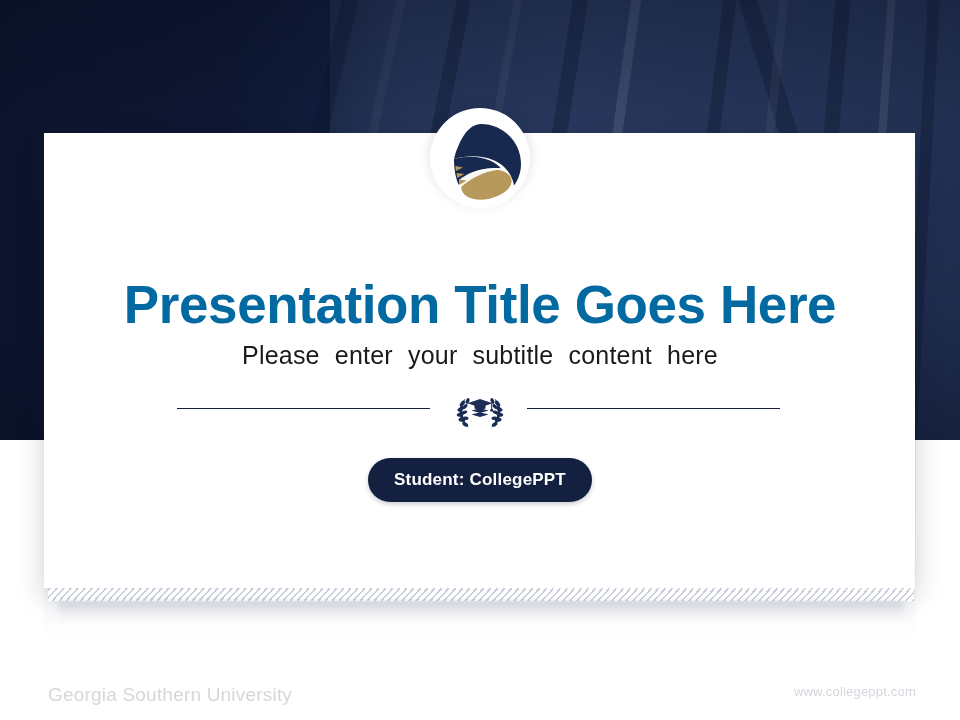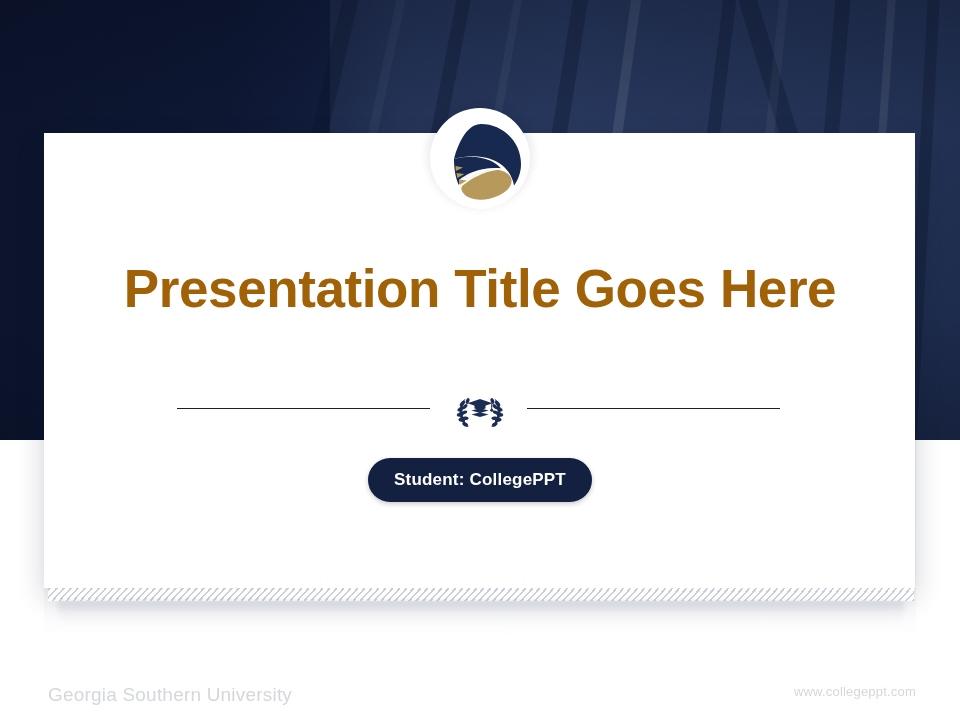--- a/index.html
+++ b/index.html
@@ -125,29 +125,29 @@
     position: absolute;
     left: 58px; top: 601px;
     width: 846px; height: 22px;
     background: linear-gradient(180deg, rgba(190,196,206,0.55) 0%, rgba(220,224,231,0.18) 60%, rgba(255,255,255,0) 100%);
     filter: blur(2px);
   }
 
   
   #title {
     position: absolute;
-    left: 0; top: 260px;
+    left: 0; top: 276px;
     width: 960px;
     text-align: center;
     font-family: "Liberation Sans Narrow", "Liberation Sans", sans-serif;
     font-weight: bold;
     font-size: 53px;
     line-height: 58px;
     letter-spacing: -0.4px;
-    color: #a16207;
+    color: #0369a1;
     white-space: nowrap;
   }
   #subtitle {
     position: absolute;
     left: 0; top: 340px;
     width: 960px;
     text-align: center;
     font-family: "Liberation Sans", sans-serif;
     font-weight: normal;
     font-size: 25px;
@@ -287,20 +287,21 @@
         <path d="M24.0 61.5 l7.6 1.0 -6.6 4.2 Z"></path>
         <path d="M27.5 67.5 l7.2 0.9 -6.0 4.2 Z"></path>
       </g>
 
       <path d="M55 44.5 c3 0.8 5.4 2.2 7 3.9 c-2.6 -0.9 -5.3 -1.4 -7.8 -1.5 Z" fill="#17294f"></path>
     </svg>
   </div>
 
   <div id="title">Presentation Title Goes Here</div>
 
+  <div id="subtitle">Please enter your subtitle content here</div>
 
   <div id="rule-left"></div>
   <div id="rule-right"></div>
 
   <div id="crest">
     <svg width="56" height="40" viewBox="0 0 56 40" aria-hidden="true">
       <g fill="#1b2d55">
 
         <path d="M13.5 8.5 C 7.5 13.5, 5.6 22.5, 9.6 30.5 C 11.3 33.8, 14 36.2, 17.2 37.6
                  C 14.4 34.6, 12.2 31.0, 11.1 27.0 C 9.6 21.3, 10.4 14.4, 13.5 8.5 Z"></path>

